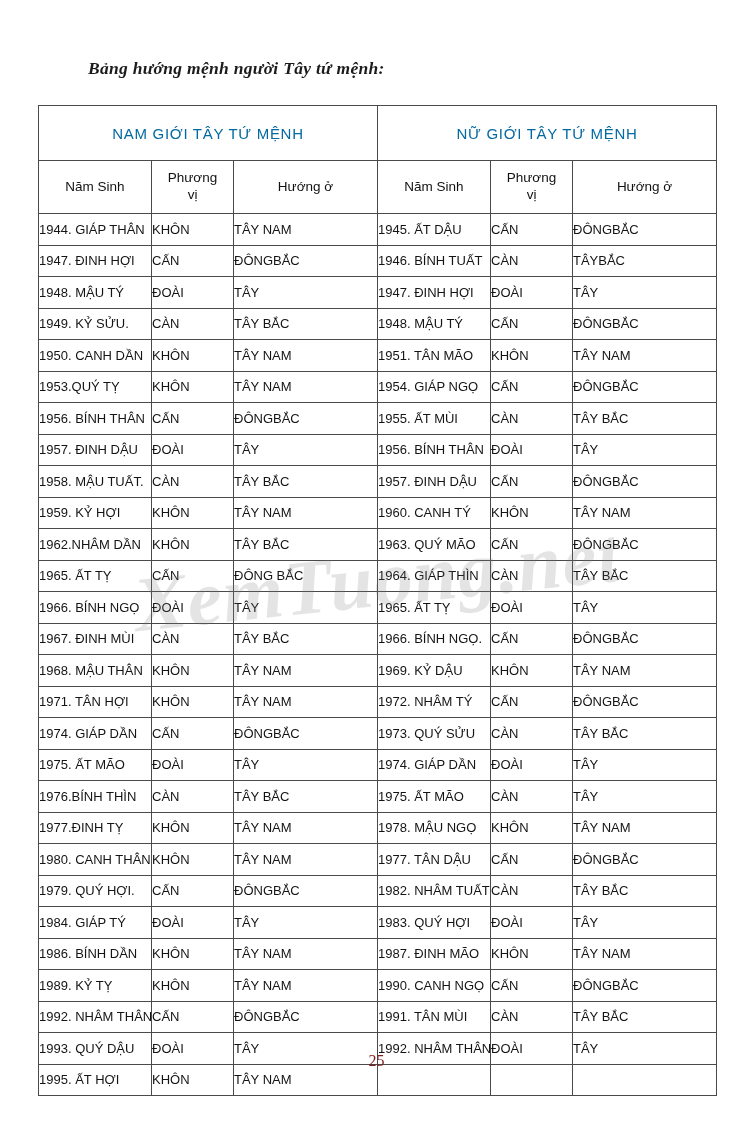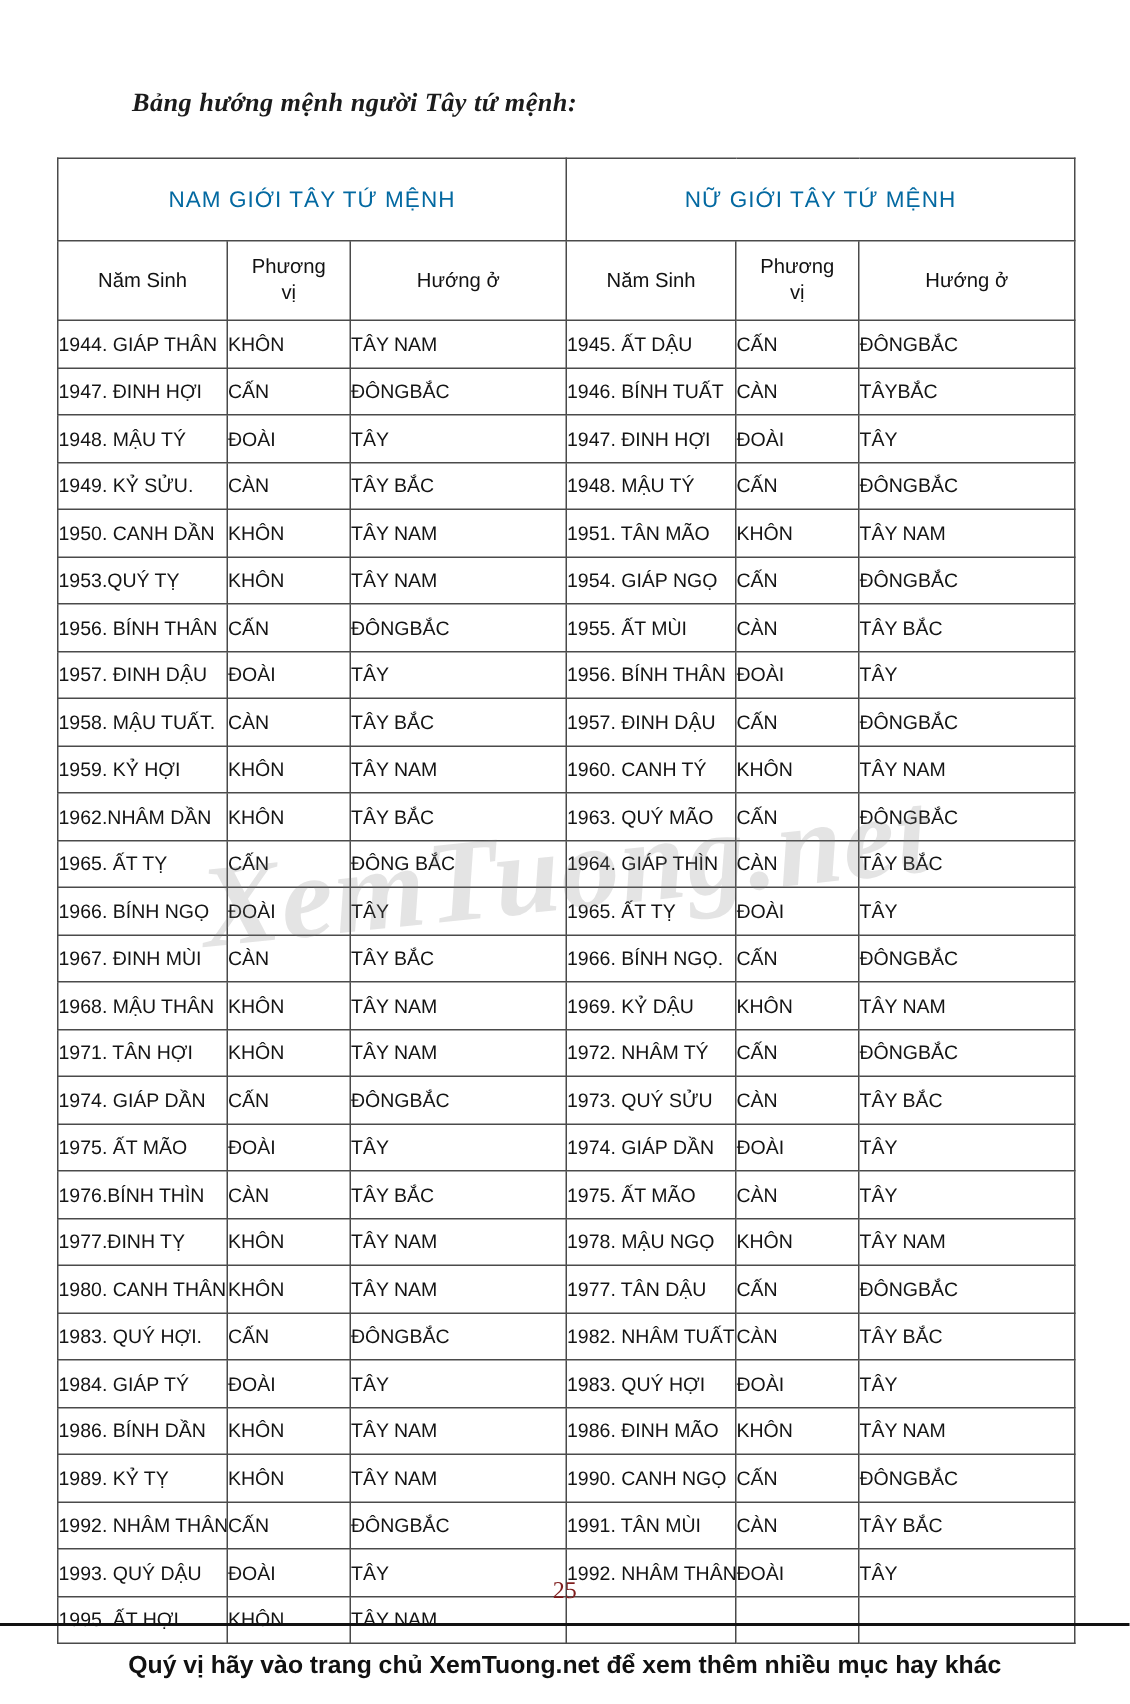--- a/index.html
+++ b/index.html
@@ -333,40 +333,40 @@
         </tr>
         <tr>
           <td class="cell">1980. CANH THÂN</td>
           <td class="cell">KHÔN</td>
           <td class="cell">TÂY NAM</td>
           <td class="cell">1977. TÂN DẬU</td>
           <td class="cell">CẤN</td>
           <td class="cell">ĐÔNGBẮC</td>
         </tr>
         <tr>
-          <td class="cell">1983. QUÝ HỢI.</td>
+          <td class="cell">1979. QUÝ HỢI.</td>
           <td class="cell">CẤN</td>
           <td class="cell">ĐÔNGBẮC</td>
           <td class="cell">1982. NHÂM TUẤT</td>
           <td class="cell">CÀN</td>
           <td class="cell">TÂY BẮC</td>
         </tr>
         <tr>
           <td class="cell">1984. GIÁP TÝ</td>
           <td class="cell">ĐOÀI</td>
           <td class="cell">TÂY</td>
           <td class="cell">1983. QUÝ HỢI</td>
           <td class="cell">ĐOÀI</td>
           <td class="cell">TÂY</td>
         </tr>
         <tr>
           <td class="cell">1986. BÍNH DẦN</td>
           <td class="cell">KHÔN</td>
           <td class="cell">TÂY NAM</td>
-          <td class="cell">1986. ĐINH MÃO</td>
+          <td class="cell">1987. ĐINH MÃO</td>
           <td class="cell">KHÔN</td>
           <td class="cell">TÂY NAM</td>
         </tr>
         <tr>
           <td class="cell">1989. KỶ TỴ</td>
           <td class="cell">KHÔN</td>
           <td class="cell">TÂY NAM</td>
           <td class="cell">1990. CANH NGỌ</td>
           <td class="cell">CẤN</td>
           <td class="cell">ĐÔNGBẮC</td>
@@ -397,17 +397,14 @@
         </tr>
       </tbody>
   </table>
 
   <div class="watermark">
     <span>XemTuong.net</span>
   </div>
 
   <div class="page-number">25</div>
 
-  <div class="footer-bar">
-    <div class="footer-text">Quý vị hãy vào trang chủ XemTuong.net để xem thêm nhiều mục hay khác</div>
-  </div>
 
 </div>
 
 </body></html>

